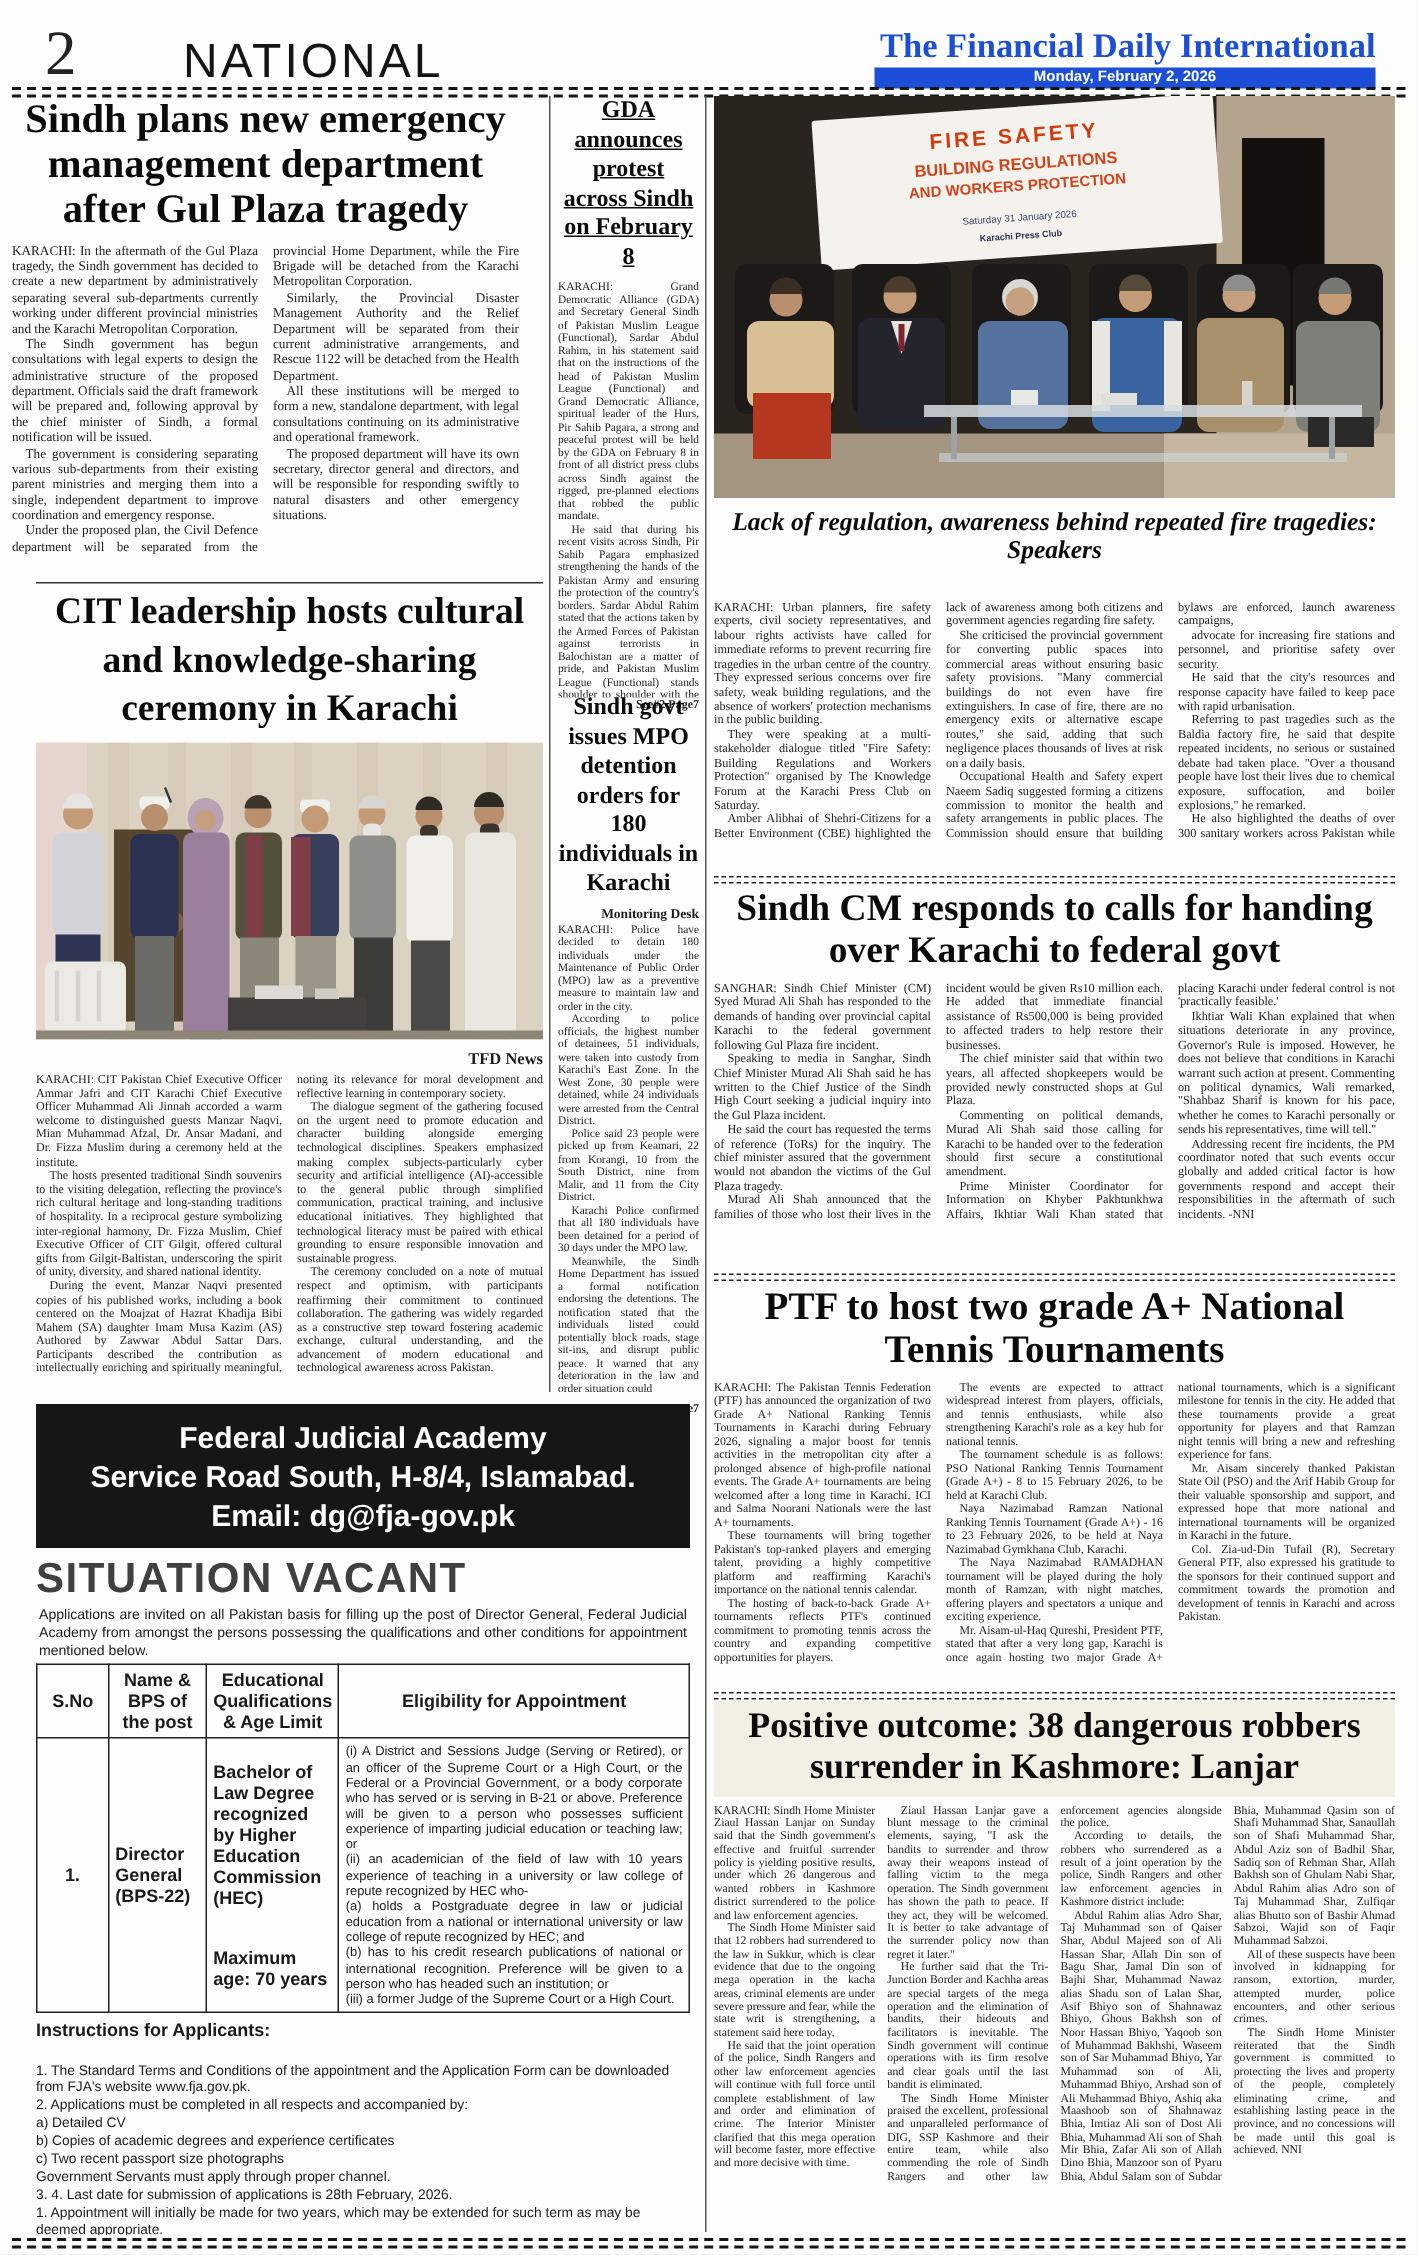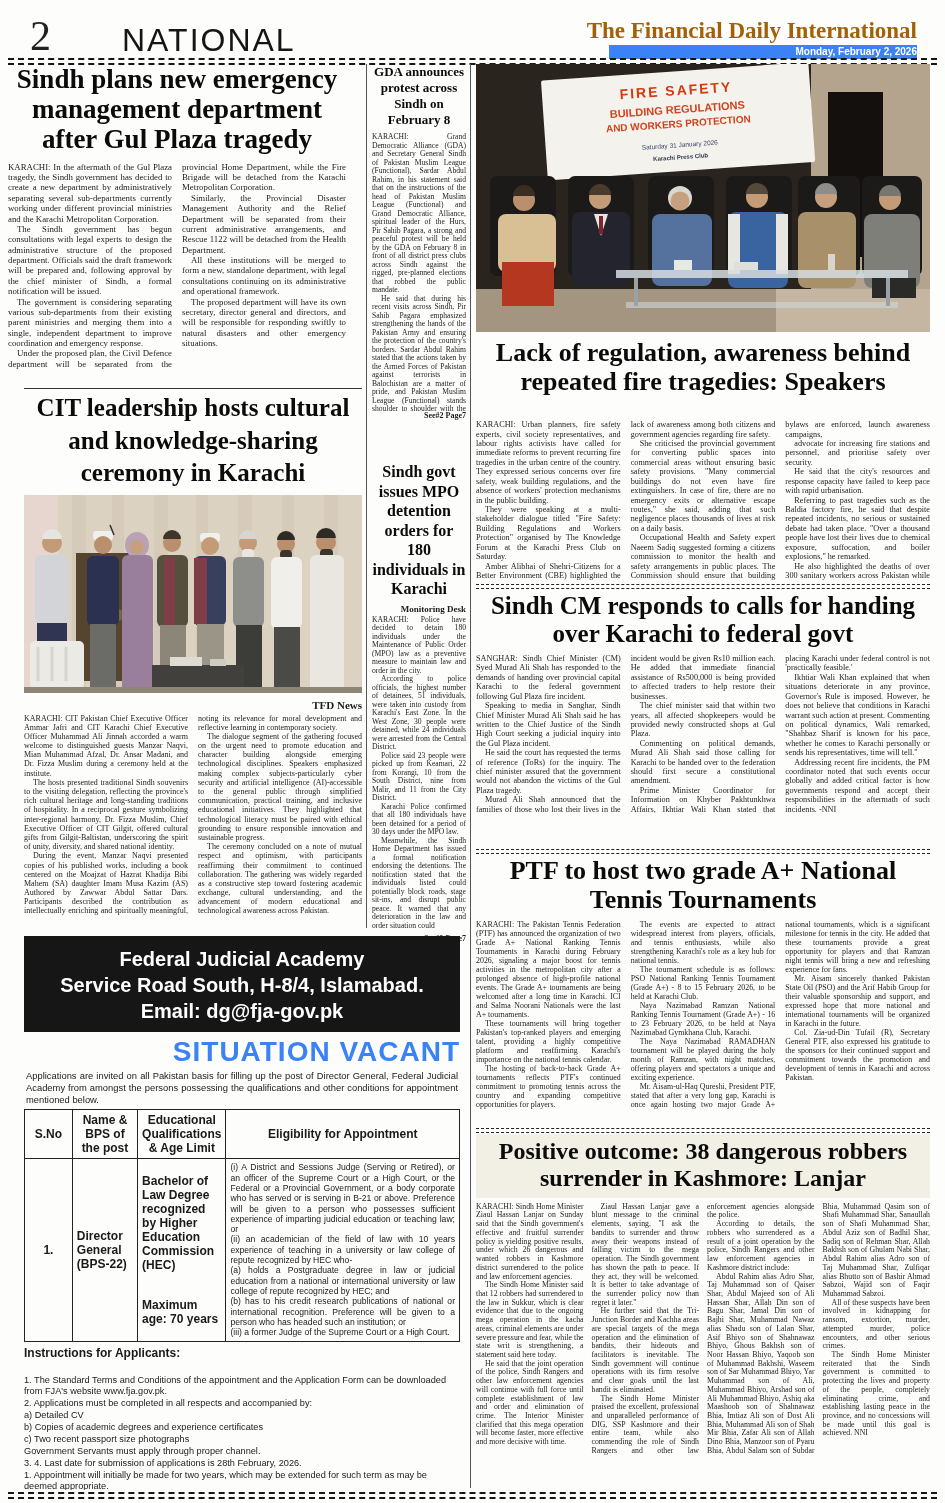--- a/index.html
+++ b/index.html
@@ -2,24 +2,24 @@
 <html><head>
 <meta charset="utf-8">
 <style>
   html,body{margin:0;padding:0;background:#e8e8e6;}
   .page{position:relative;width:945px;height:1503px;margin:0 auto;background:#fdfdfb;
         font-family:"Liberation Serif",serif;color:#1c1c1c;overflow:hidden;}
   
   .pagenum{position:absolute;left:30px;top:12px;font-size:42px;font-family:"Liberation Serif",serif;color:#222;}
   .section-label{position:absolute;left:122px;top:22px;font-size:32px;font-family:"Liberation Sans",sans-serif;
         letter-spacing:2px;color:#151515;}
-  .masthead{position:absolute;right:28px;top:18px;font-size:23px;font-weight:bold;color:#a16207;
+  .masthead{position:absolute;right:28px;top:18px;font-size:23px;font-weight:bold;color:#1d4ed8;
         font-family:"Liberation Serif",serif;}
-  .datebar{position:absolute;right:28px;top:45px;width:308px;height:14px;background:#3b82f6;color:#fff;
-        font-family:"Liberation Sans",sans-serif;font-weight:bold;font-size:10px;text-align:right;line-height:14px;}
+  .datebar{position:absolute;right:28px;top:45px;width:334px;height:14px;background:#1d4ed8;color:#fff;
+        font-family:"Liberation Sans",sans-serif;font-weight:bold;font-size:10px;text-align:center;line-height:14px;}
   .mainrule{position:absolute;left:8px;top:58px;width:929px;height:3px;
         border-top:2px dashed #161616;border-bottom:2px dashed #161616;}
   .botrule{position:absolute;left:8px;top:1492px;width:929px;height:3px;
         border-top:2px dashed #161616;border-bottom:2px dashed #161616;}
   .vr{position:absolute;width:1px;background:#555;}
   .hline{position:absolute;height:1px;background:#333;}
   .dashsep{position:absolute;height:3px;border-top:1px dashed #222;border-bottom:1px dashed #222;}
   
   .art{position:absolute;}
   .hl{font-weight:bold;text-align:center;line-height:1.12;color:#0b0b0b;font-family:"Liberation Serif",serif;}
@@ -31,21 +31,21 @@
   .c3{column-count:3;column-gap:10px;}
   .c4{column-count:4;column-gap:8px;}
   .cont{font-weight:bold;text-align:right;text-indent:0 !important;}
   .kash-hl{background:#f2efe5;padding:4px 2px 6px;}
   
   .ad{position:absolute;left:24px;top:936px;width:436px;height:554px;overflow:hidden;
       font-family:"Liberation Sans",sans-serif;color:#1a1a1a;}
   .blackbox{background:#161616;color:#fff;text-align:center;font-weight:bold;}
   .ad-head{padding:10px 4px 8px;}
   .ad-head div{font-size:20px;line-height:1.3;}
-  .ad-title{font-size:28px;font-weight:bold;text-align:right;letter-spacing:1px;margin:4px 0 2px;color:#3b82f6;}
+  .ad-title{font-size:28px;font-weight:bold;text-align:left;letter-spacing:1px;margin:4px 0 2px;color:#404040;}
   .ad-intro{font-size:9.4px;text-align:justify;line-height:1.25;margin:0 2px 4px;}
   .adtable{width:100%;border-collapse:collapse;}
   .adtable th,.adtable td{border:1.4px solid #222;vertical-align:middle;padding:3px 4px;}
   .adtable th{font-size:12px;text-align:center;}
   .cell-sno{font-size:12px;font-weight:bold;text-align:center;width:11%;}
   .cell-post{font-size:12px;font-weight:bold;width:15%;}
   .cell-qual{font-size:12px;font-weight:bold;width:19%;vertical-align:middle;}
   .cell-qual p{margin:0 0 26px;}
   .cell-qual p:last-child{margin:0;}
   .cell-elig{font-size:8.6px;text-align:justify;line-height:1.2;vertical-align:top;}
@@ -80,21 +80,21 @@
           <p>Under the proposed plan, the Civil Defence department will be separated from the provincial Home Department, while the Fire Brigade will be detached from the Karachi Metropolitan Corporation.</p>
           <p>Similarly, the Provincial Disaster Management Authority and the Relief Department will be separated from their current administrative arrangements, and Rescue 1122 will be detached from the Health Department.</p>
           <p>All these institutions will be merged to form a new, standalone department, with legal consultations continuing on its administrative and operational framework.</p>
           <p>The proposed department will have its own secretary, director general and directors, and will be responsible for responding swiftly to natural disasters and other emergency situations.</p>
         </div>
 
     </div>
   </div>
 
   <div class="art" style="left:372px;top:64px;width:94px;">
-    <div class="hl" style="font-size:13px;line-height:1.22;">GDA announces protest across Sindh on February 8</div>
+    <div class="hl" style="font-size:16px;line-height:1.22;text-decoration:underline;">GDA announces protest across Sindh on February 8</div>
     <div class="cols" style="margin-top:6px;height:278px;font-size:7.6px;line-height:1.12;">
       <div>
           <p>KARACHI: Grand Democratic Alliance (GDA) and Secretary General Sindh of Pakistan Muslim League (Functional), Sardar Abdul Rahim, in his statement said that on the instructions of the head of Pakistan Muslim League (Functional) and Grand Democratic Alliance, spiritual leader of the Hurs, Pir Sahib Pagara, a strong and peaceful protest will be held by the GDA on February 8 in front of all district press clubs across Sindh against the rigged, pre-planned elections that robbed the public mandate.</p>
           <p>He said that during his recent visits across Sindh, Pir Sahib Pagara emphasized strengthening the hands of the Pakistan Army and ensuring the protection of the country's borders. Sardar Abdul Rahim stated that the actions taken by the Armed Forces of Pakistan against terrorists in Balochistan are a matter of pride, and Pakistan Muslim League (Functional) stands shoulder to shoulder with the Armed Forces in</p>
         </div>
     </div>
     <div class="cont" style="font-size:8px;">See#2 Page7</div>
   </div>
 
   <div class="art" style="left:372px;top:462px;width:94px;">
@@ -165,21 +165,21 @@
         <rect x="158" y="214" width="4" height="28" fill="#9aa2a6"></rect>
         <rect x="410" y="214" width="4" height="28" fill="#9aa2a6"></rect>
         <rect x="198" y="196" width="18" height="10" fill="#e8e8e4"></rect>
         <rect x="258" y="198" width="24" height="8" fill="#dfdfdb"></rect>
         <rect x="352" y="190" width="7" height="16" fill="#d8d4cc"></rect>
       </g>
     </svg>
   </div>
 
   <div class="art" style="left:476px;top:338px;width:454px;">
-    <div class="hl" style="font-size:26px;">Lack of regulation, awareness behind repeated fire tragedies: Speakers</div>
+    <div class="hl" style="font-size:17px;font-style:italic;">Lack of regulation, awareness behind repeated fire tragedies: Speakers</div>
     <div class="cols c3" style="margin-top:24px;height:178px;font-size:8.2px;line-height:1.15;">
       <div>
           <p>KARACHI: Urban planners, fire safety experts, civil society representatives, and labour rights activists have called for immediate reforms to prevent recurring fire tragedies in the urban centre of the country. They expressed serious concerns over fire safety, weak building regulations, and the absence of workers' protection mechanisms in the public building.</p>
           <p>They were speaking at a multi-stakeholder dialogue titled "Fire Safety: Building Regulations and Workers Protection" organised by The Knowledge Forum at the Karachi Press Club on Saturday.</p>
           <p>Amber Alibhai of Shehri-Citizens for a Better Environment (CBE) highlighted the lack of awareness among both citizens and government agencies regarding fire safety.</p>
           <p>She criticised the provincial government for converting public spaces into commercial areas without ensuring basic safety provisions. "Many commercial buildings do not even have fire extinguishers. In case of fire, there are no emergency exits or alternative escape routes," she said, adding that such negligence places thousands of lives at risk on a daily basis.</p>
           <p>Occupational Health and Safety expert Naeem Sadiq suggested forming a citizens commission to monitor the health and safety arrangements in public places. The Commission should ensure that building bylaws are enforced, launch awareness campaigns,</p>
           <p>advocate for increasing fire stations and personnel, and prioritise safety over security.</p>
           <p>He said that the city's resources and response capacity have failed to keep pace with rapid urbanisation.</p>
           <p>Referring to past tragedies such as the Baldia factory fire, he said that despite repeated incidents, no serious or sustained debate had taken place. "Over a thousand people have lost their lives due to chemical exposure, suffocation, and boiler explosions," he remarked.</p>

